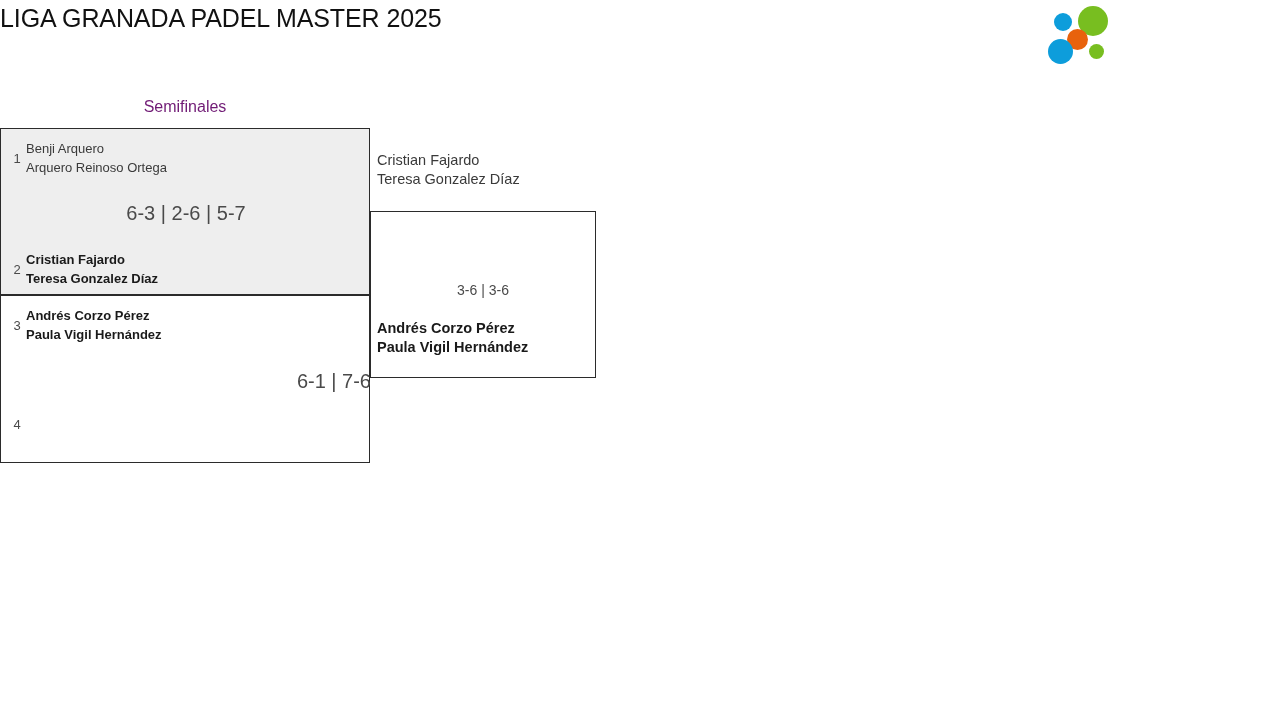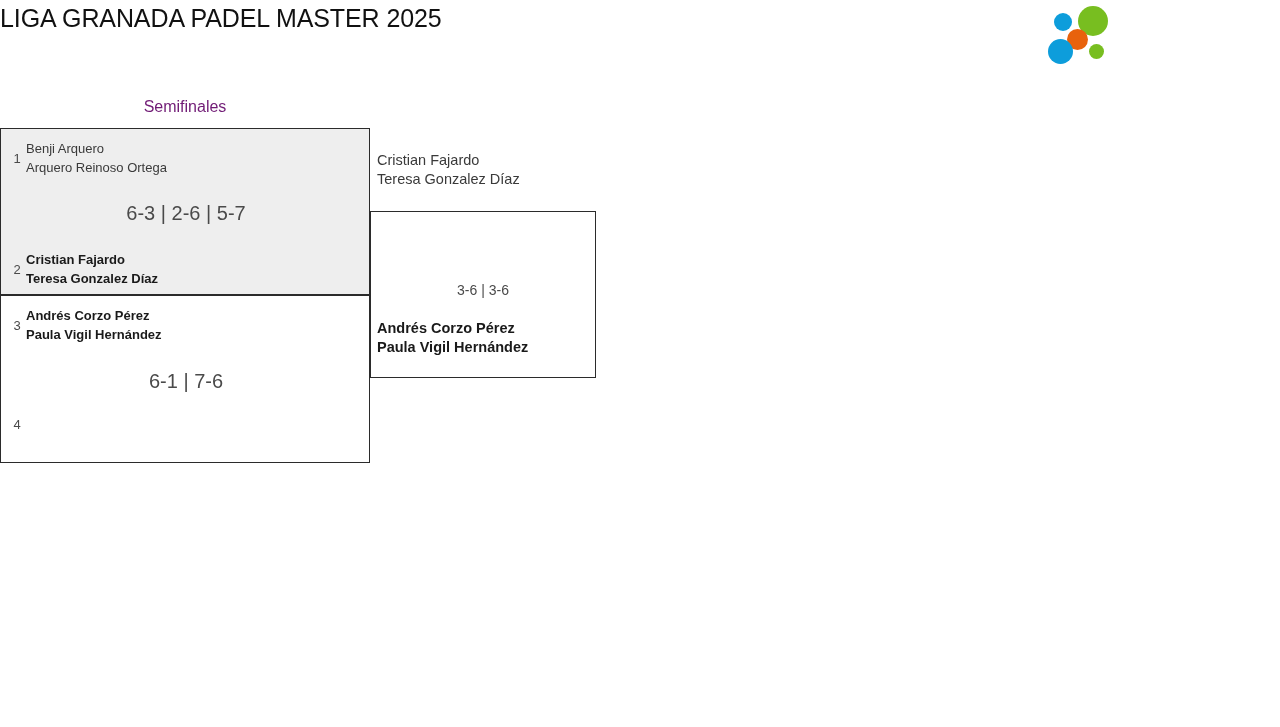--- a/index.html
+++ b/index.html
@@ -151,21 +151,21 @@
     line-height: 18px;
   }
 
   
   #sf1-top    { top: 10px;  }
   #sf1-score  { top: 75px; left: 0; width: 370px; }
   #sf1-bottom { top: 121px; }
 
   
   #sf2-top    { top: 10px;  }
-  #sf2-score  { top: 76px; left: 0; width: 370px; }
+  #sf2-score  { top: 76px; left: 0; width: 370px; text-align: right; }
   #sf2-bottom { top: 121px; }
 
   
   #final-loser {
     position: absolute;
     left: 377px;
     top: 151px;
     font-size: 14.5px;
     line-height: 19px;
     color: #3a3a3a;

